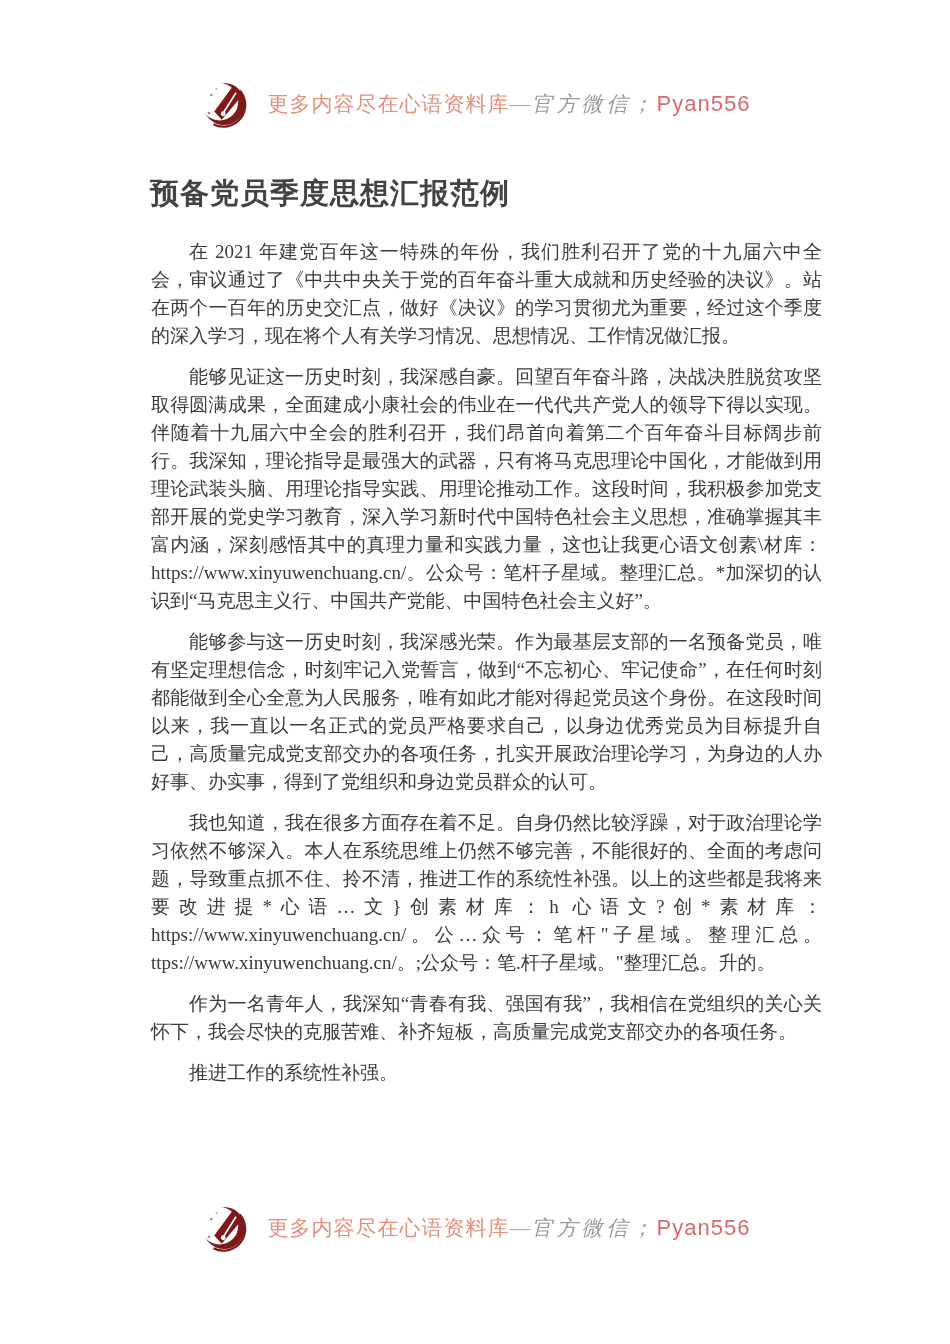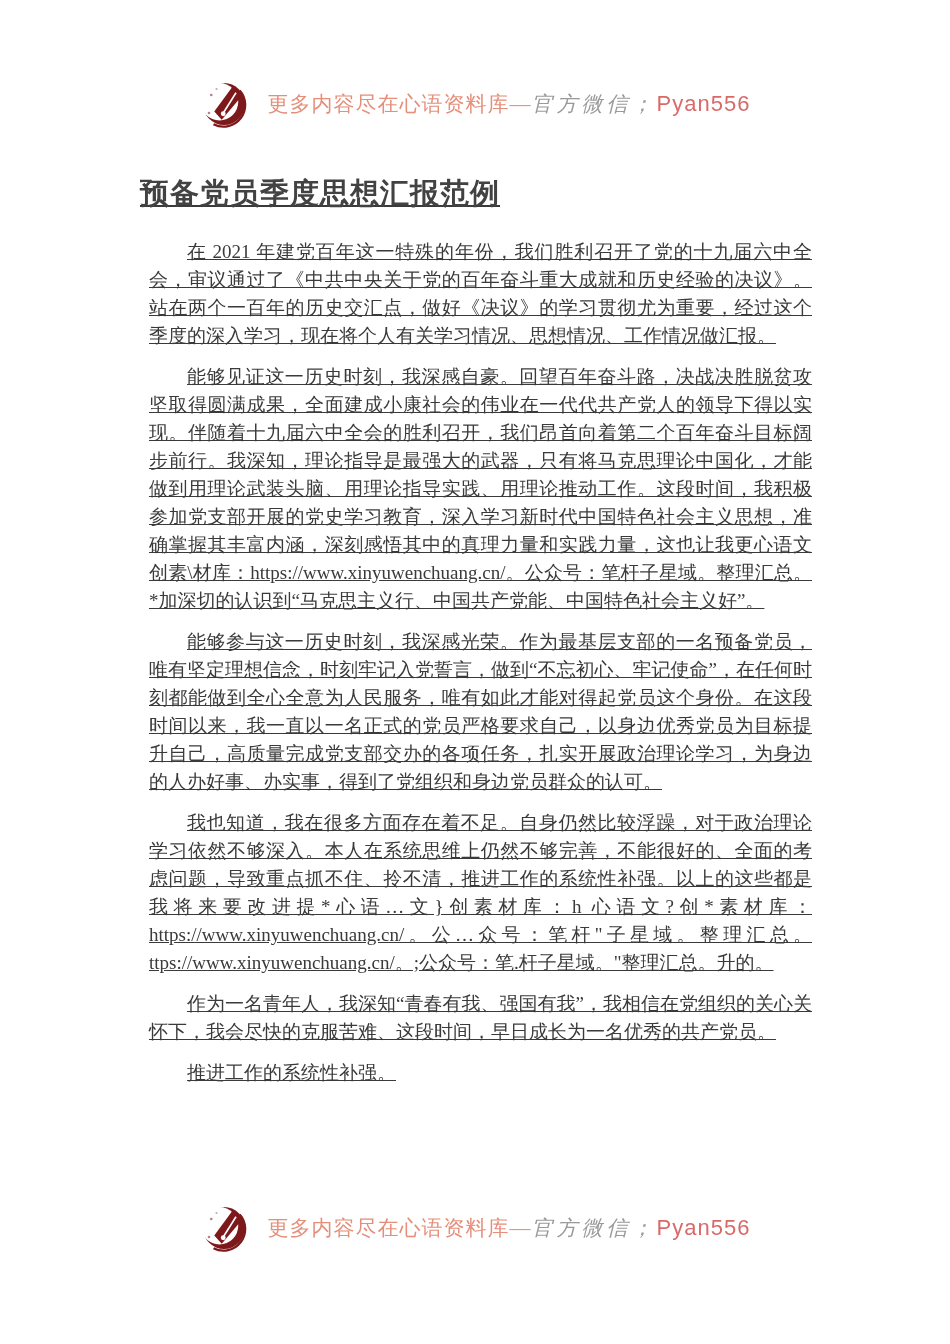--- a/index.html
+++ b/index.html
@@ -19,31 +19,31 @@
   .brand-logo{width:48px;height:56px;flex:0 0 auto;}
   .brand-text{font-size:21px;line-height:56px;}
   .tagline{color:#E58F7B;letter-spacing:1px;}
   .wx-label{color:#9A9A9A;font-style:italic;letter-spacing:4px;}
   .wx-id{
     color:#D96A6A;
     font-family:"Liberation Sans","DejaVu Sans",sans-serif;
     font-size:22px;letter-spacing:1px;font-style:normal;
   }
   
-  .content{position:absolute;left:140px;top:174px;width:672px;text-decoration:underline;}
+  .content{position:absolute;left:150px;top:174px;width:672px;}
   .article-title{
     font-family:"Liberation Sans","DejaVu Sans",sans-serif;
     font-size:29px;font-weight:700;color:#424242;
     margin:0 0 24px 0;letter-spacing:1px;
   }
   .greeting{
     margin:0 0 14px 0;font-size:19px;line-height:28px;text-indent:0;
   }
   .para{
-    margin:0 0 13px 9px;font-size:19px;line-height:28px;
+    margin:0 0 13px 1px;font-size:19px;line-height:28px;
     text-align:justify;text-indent:2em;
     word-break:break-word;
   }
 </style>
 </head>
 <body>
 
 <div class="brand-bar brand-top">
   <svg class="brand-logo" viewBox="0 0 64 64" aria-hidden="true">
     <circle cx="32" cy="32" r="28" fill="#7D191B"></circle>
@@ -61,21 +61,21 @@
   </span>
 </div>
 
 <div class="content">
   <h1 class="article-title">预备党员季度思想汇报范例</h1>
   <div>
       <p class="para">在 2021 年建党百年这一特殊的年份，我们胜利召开了党的十九届六中全会，审议通过了《中共中央关于党的百年奋斗重大成就和历史经验的决议》。站在两个一百年的历史交汇点，做好《决议》的学习贯彻尤为重要，经过这个季度的深入学习，现在将个人有关学习情况、思想情况、工作情况做汇报。</p>
       <p class="para">能够见证这一历史时刻，我深感自豪。回望百年奋斗路，决战决胜脱贫攻坚取得圆满成果，全面建成小康社会的伟业在一代代共产党人的领导下得以实现。伴随着十九届六中全会的胜利召开，我们昂首向着第二个百年奋斗目标阔步前行。我深知，理论指导是最强大的武器，只有将马克思理论中国化，才能做到用理论武装头脑、用理论指导实践、用理论推动工作。这段时间，我积极参加党支部开展的党史学习教育，深入学习新时代中国特色社会主义思想，准确掌握其丰富内涵，深刻感悟其中的真理力量和实践力量，这也让我更心语文创素\材库：https://www.xinyuwenchuang.cn/。公众号：笔杆子星域。整理汇总。*加深切的认识到“马克思主义行、中国共产党能、中国特色社会主义好”。</p>
       <p class="para">能够参与这一历史时刻，我深感光荣。作为最基层支部的一名预备党员，唯有坚定理想信念，时刻牢记入党誓言，做到“不忘初心、牢记使命”，在任何时刻都能做到全心全意为人民服务，唯有如此才能对得起党员这个身份。在这段时间以来，我一直以一名正式的党员严格要求自己，以身边优秀党员为目标提升自己，高质量完成党支部交办的各项任务，扎实开展政治理论学习，为身边的人办好事、办实事，得到了党组织和身边党员群众的认可。</p>
       <p class="para">我也知道，我在很多方面存在着不足。自身仍然比较浮躁，对于政治理论学习依然不够深入。本人在系统思维上仍然不够完善，不能很好的、全面的考虑问题，导致重点抓不住、拎不清，推进工作的系统性补强。以上的这些都是我将来要改进提*心语…文}创素材库：h 心语文?创*素材库：https://www.xinyuwenchuang.cn/。公…众号：笔杆"子星域。整理汇总。ttps://www.xinyuwenchuang.cn/。;公众号：笔.杆子星域。"整理汇总。升的。</p>
-      <p class="para">作为一名青年人，我深知“青春有我、强国有我”，我相信在党组织的关心关怀下，我会尽快的克服苦难、这段时间，早日成长为一名优秀的共产党员。</p>
+      <p class="para">作为一名青年人，我深知“青春有我、强国有我”，我相信在党组织的关心关怀下，我会尽快的克服苦难、补齐短板，高质量完成党支部交办的各项任务。</p>
       <p class="para">推进工作的系统性补强。</p>
     </div>
 </div>
 
 <div class="brand-bar brand-bottom">
   <svg class="brand-logo" viewBox="0 0 64 64" aria-hidden="true">
     <circle cx="32" cy="32" r="28" fill="#7D191B"></circle>
     <circle cx="26" cy="29" r="25" fill="#ffffff"></circle>
     <path d="M53 14 A29 29 0 0 1 18 59" stroke="#7D191B" stroke-width="3" fill="none"></path>
     <path d="M44 8 L56 21 L29 53 L19 42 Z" fill="#7D191B"></path>

